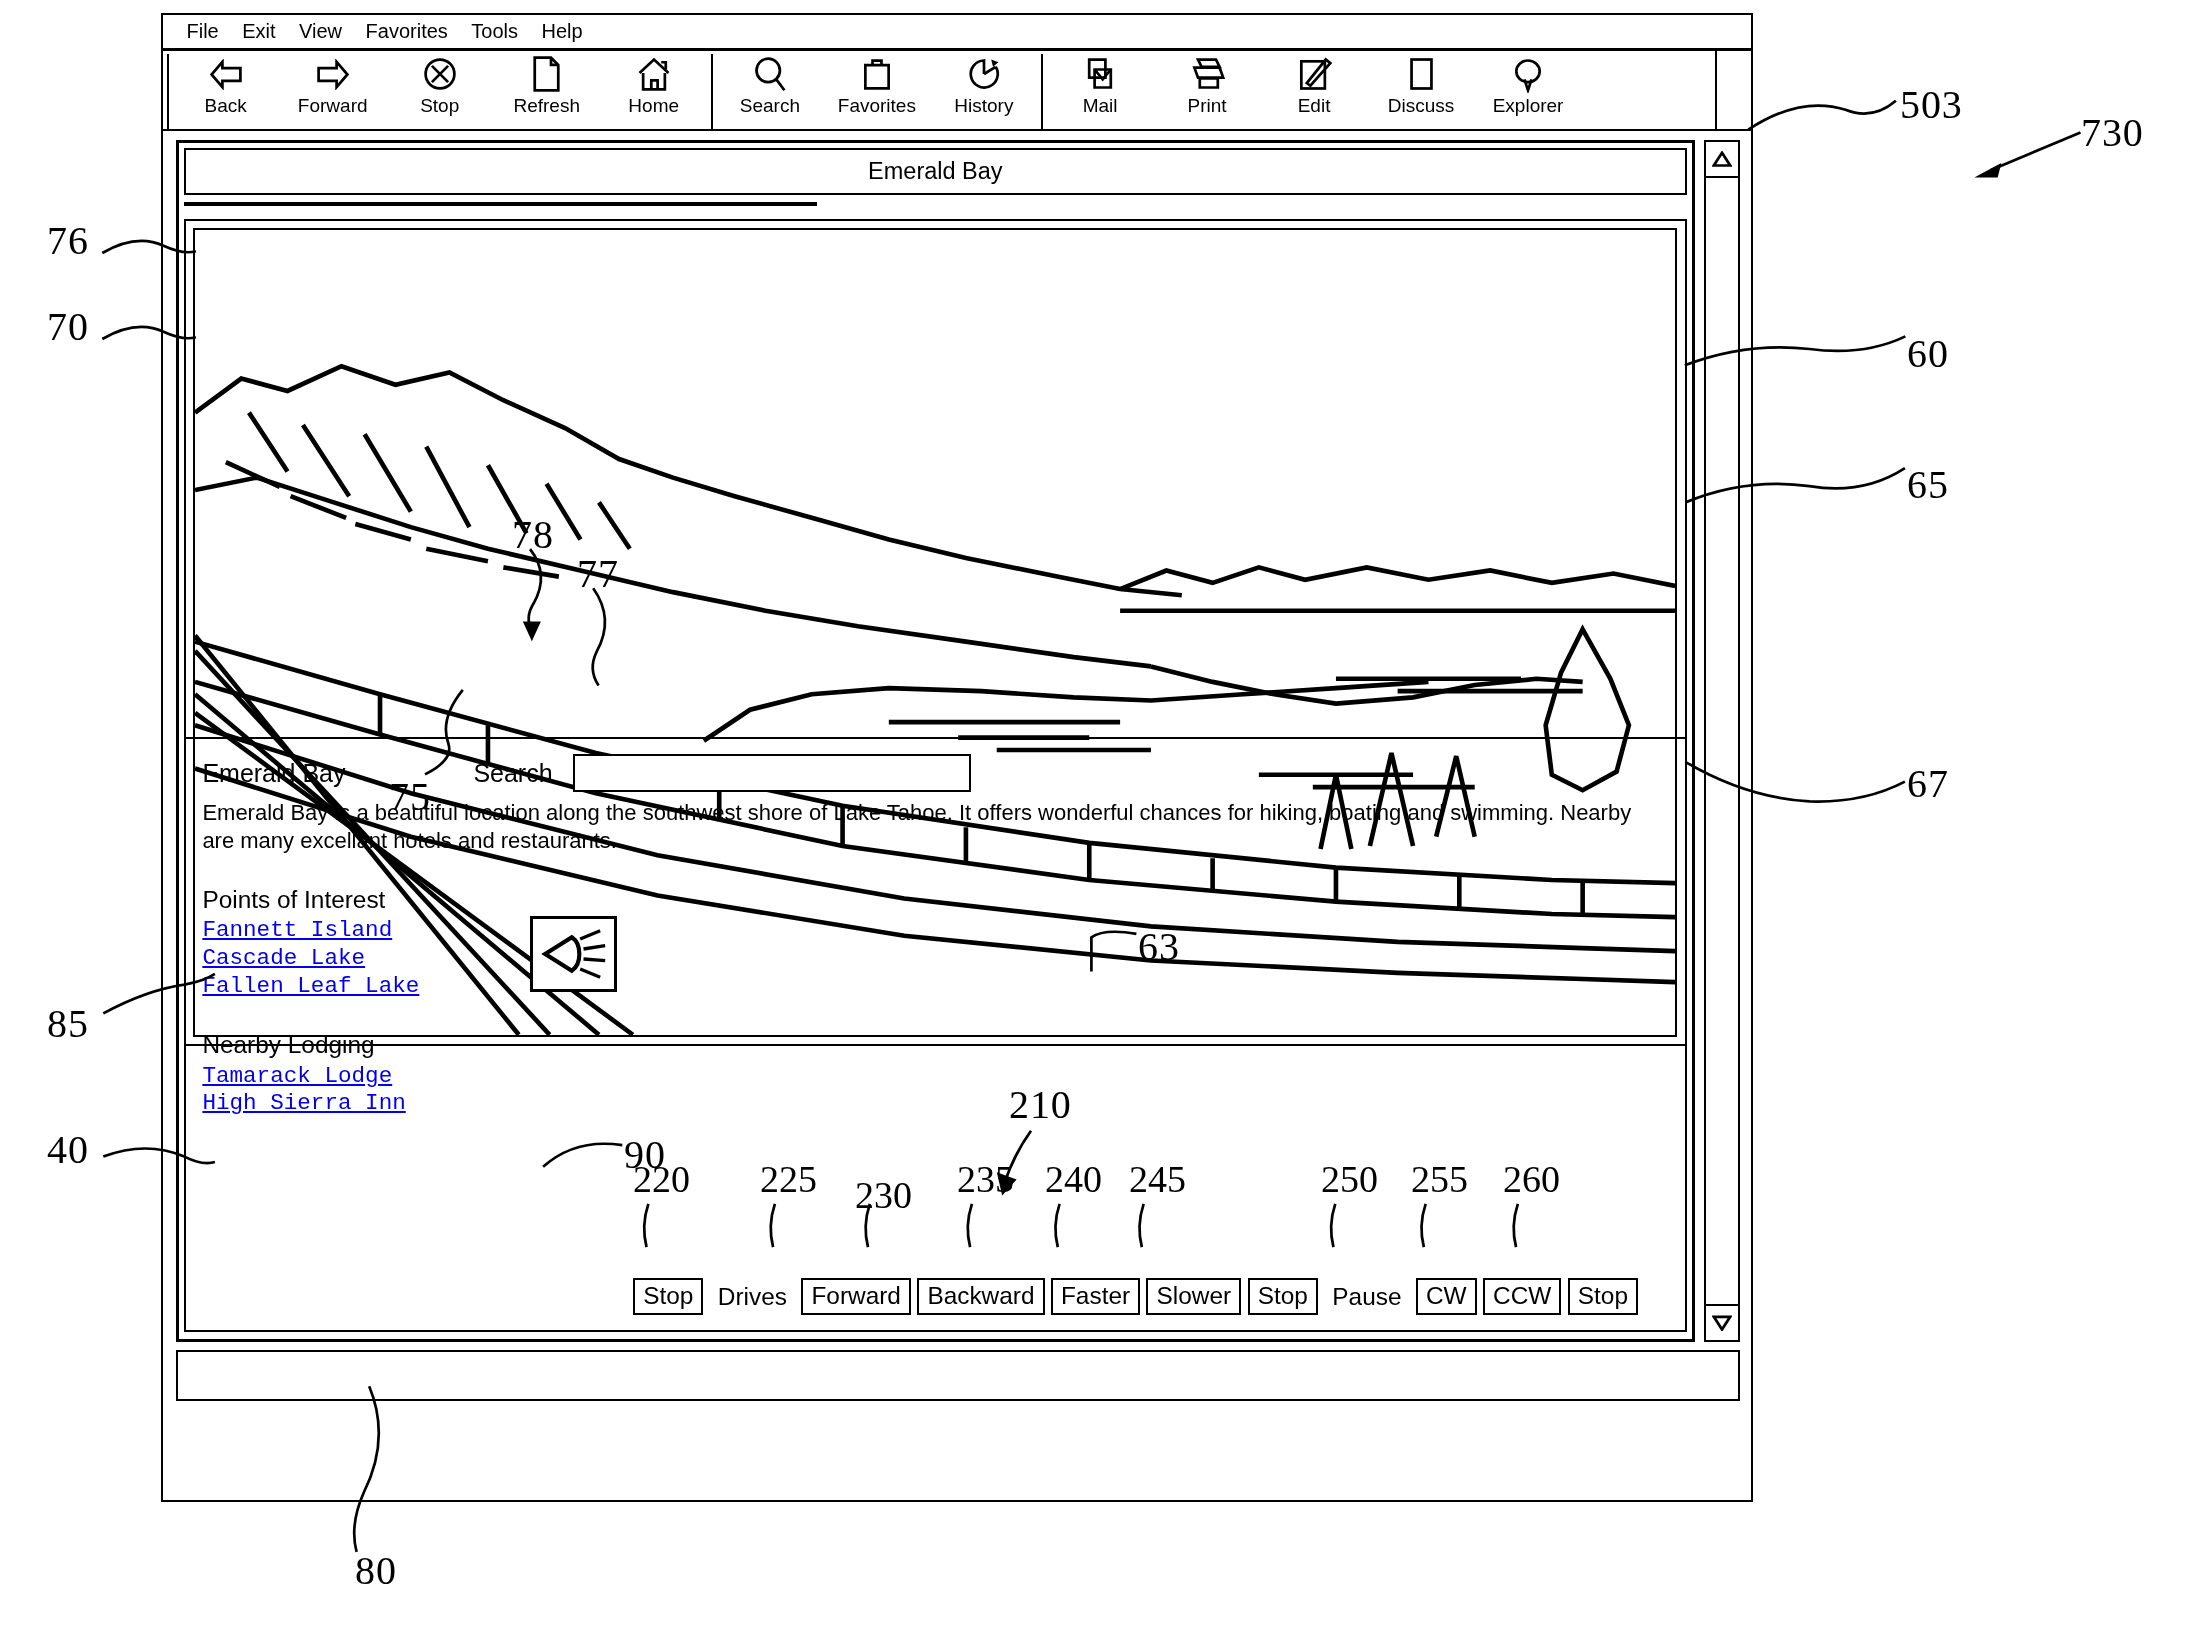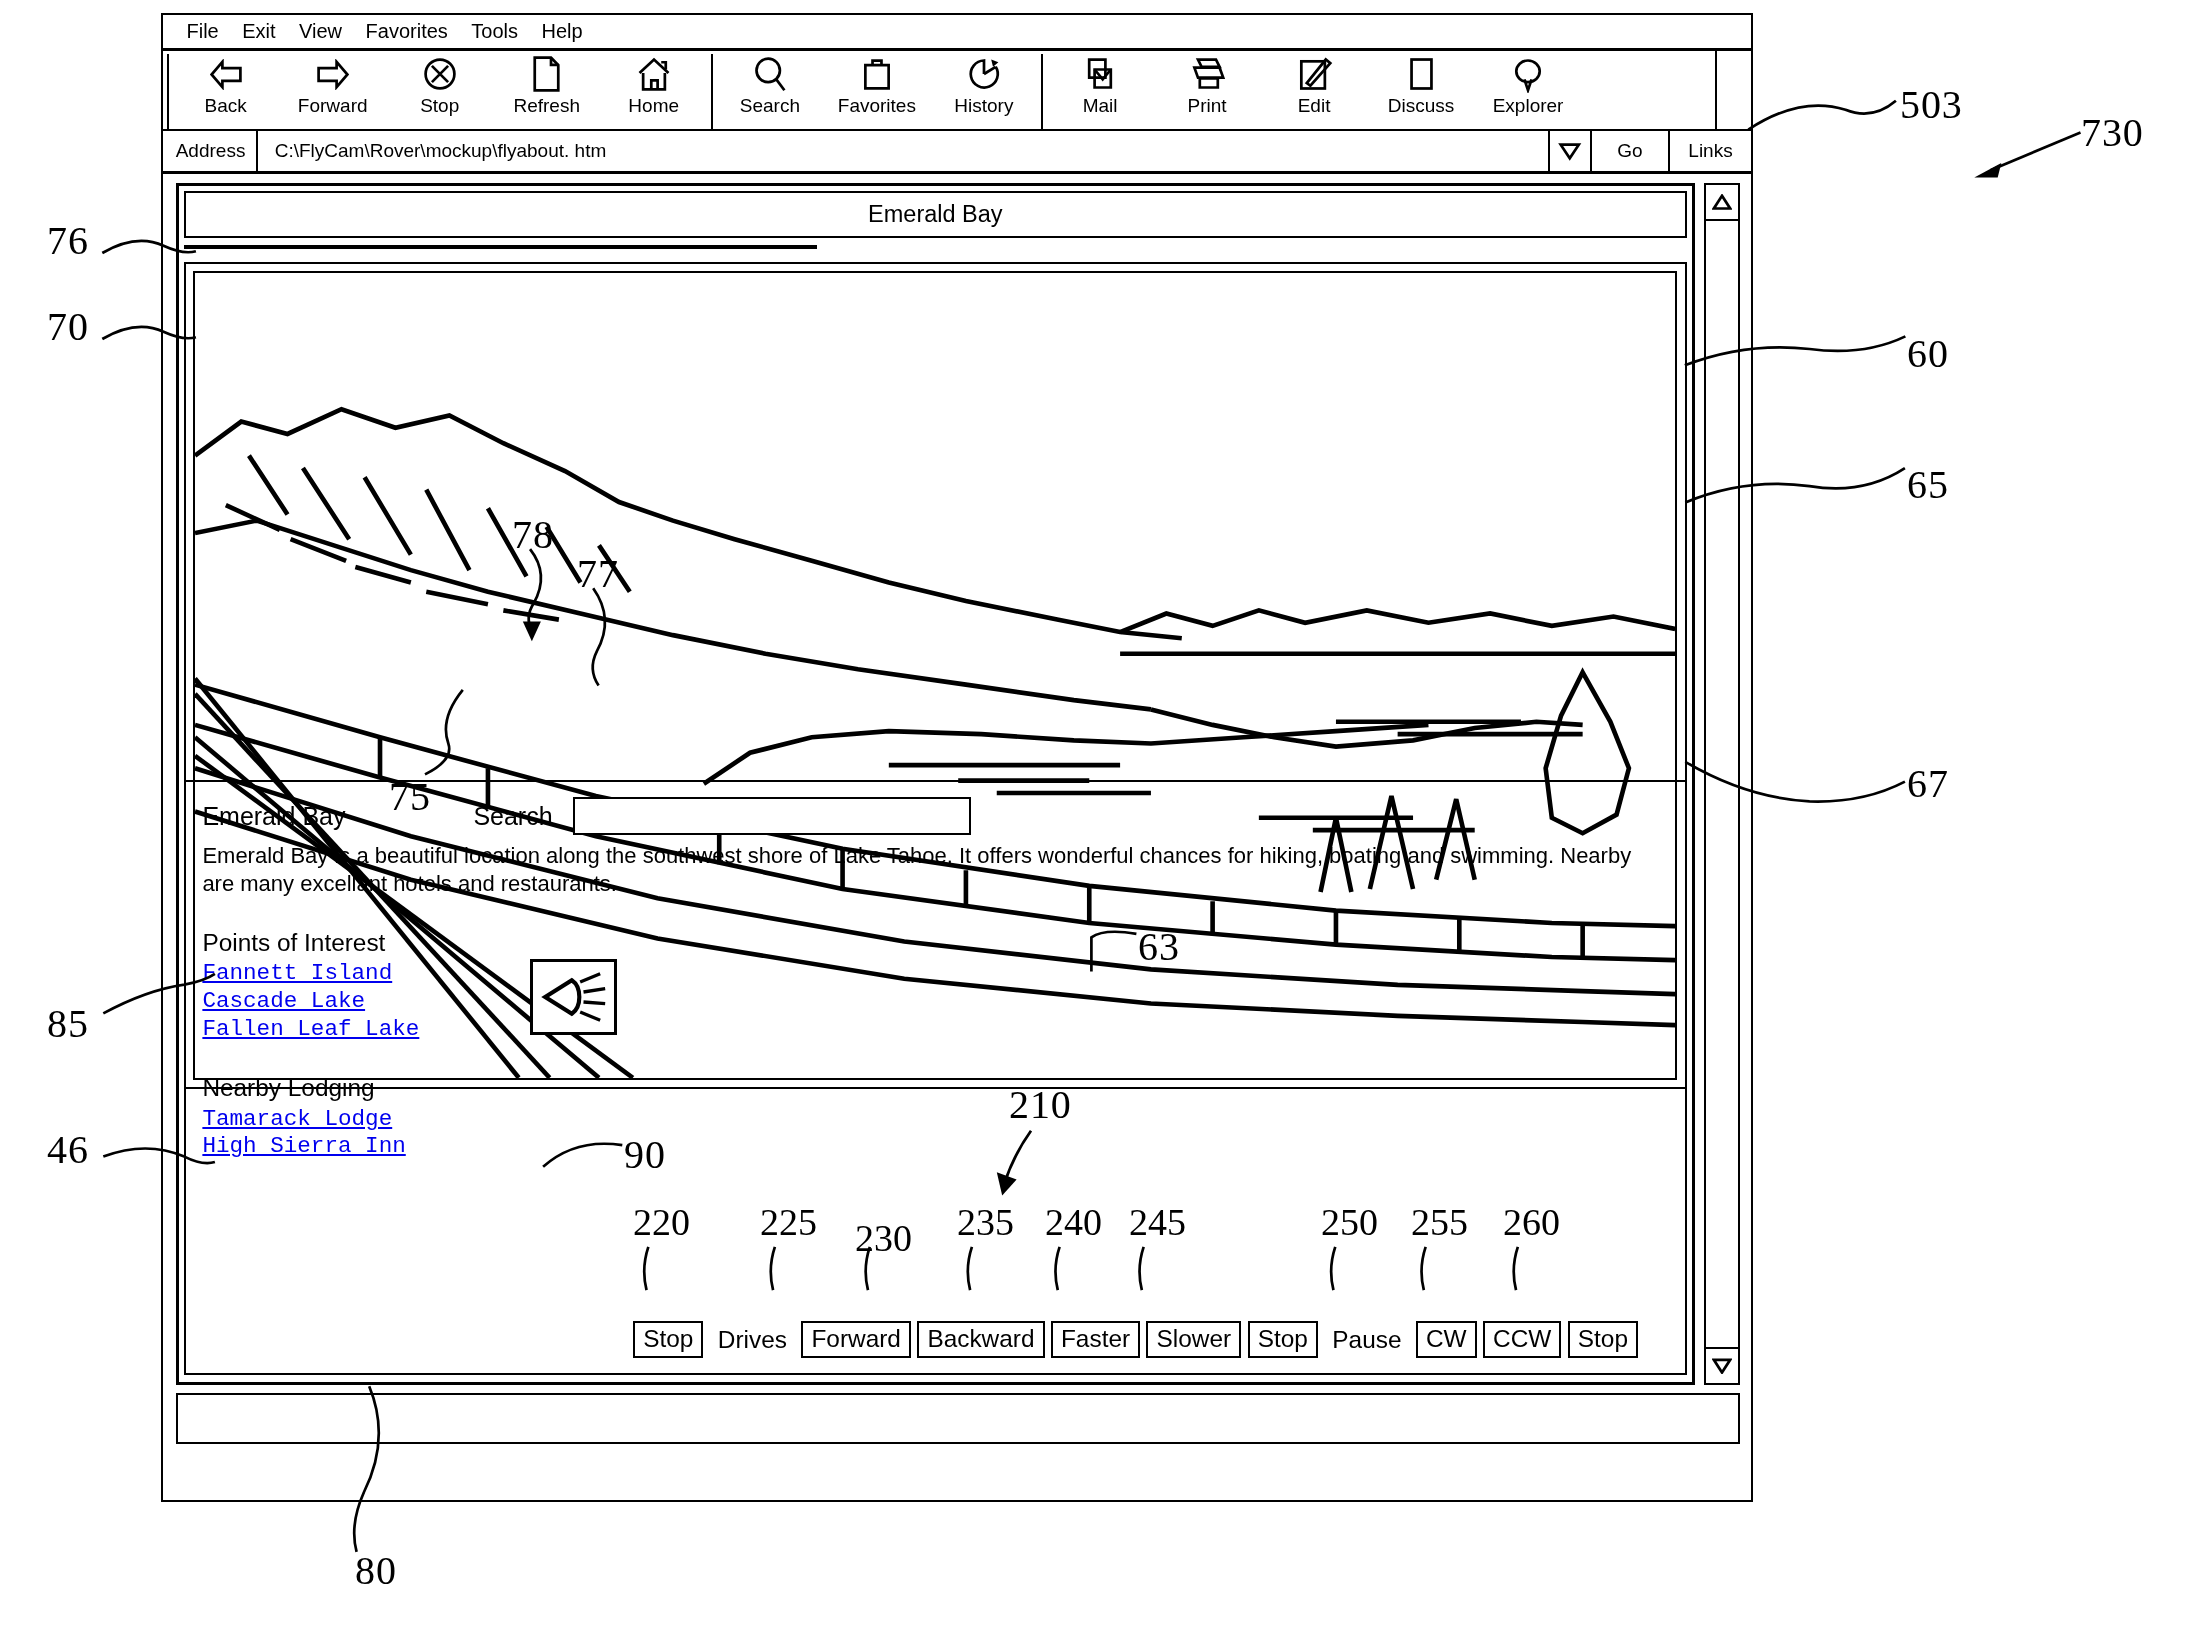--- a/index.html
+++ b/index.html
@@ -528,31 +528,20 @@
               <path d="M16 27 L20 39 L24 27" fill="none" stroke="#000" stroke-width="3"></path>
             </svg>
         </span>
         <span class="tlabel">Explorer</span>
       </div>
     </div>
 
     <div id="toolbar-right-cap"></div>
   </div>
 
-  <div id="address-bar">
-    <span id="address-label">Address</span>
-    <span id="address-value" title="C:\FlyCam\Rover\mockup\flyabout. htm">C:\FlyCam\Rover\mockup\flyabout. htm</span>
-    <span id="address-dropdown">
-      <svg width="23.5" height="20" viewBox="0 0 26 22">
-          <path d="M3 4 L23 4 L13 19 Z" fill="none" stroke="#000" stroke-width="3"></path>
-        </svg>
-    </span>
-    <span id="address-go">Go</span>
-    <span id="address-links">Links</span>
-  </div>
 
   <div id="viewport">
 
     <div id="vscroll">
       <div class="scroll-btn">
         <svg width="20" height="16.3" viewBox="0 0 22 18">
             <path d="M11 2 L20 16 L2 16 Z" fill="none" stroke="#000" stroke-width="3"></path>
           </svg>
       </div>
       <div class="scroll-btn bottom">
@@ -736,21 +725,21 @@
 <span class="ref" style="left:577px; top:550px;">77</span>
 <svg class="leader" style="left:577px; top:586px;" width="63" height="109" viewBox="0 0 70 120">
   <path d="M18 2 Q42 36 22 72 Q12 92 24 110" fill="none" stroke="#000" stroke-width="3"></path>
 </svg>
 
 <span class="ref" style="left:47px; top:1000px;">85</span>
 <svg class="leader" style="left:101px; top:972px;" width="118" height="54" viewBox="0 0 130 60">
   <path d="M2 46 Q50 20 92 14 Q114 10 126 2" fill="none" stroke="#000" stroke-width="3"></path>
 </svg>
 
-<span class="ref" style="left:47px; top:1126px;">46</span>
+<span class="ref" style="left:47px; top:1126px;">40</span>
 <svg class="leader" style="left:101px; top:1135px;" width="118" height="54" viewBox="0 0 130 60">
   <path d="M2 24 Q50 6 92 24 Q112 34 126 30" fill="none" stroke="#000" stroke-width="3"></path>
 </svg>
 
 <span class="ref" style="left:355px; top:1547px;">80</span>
 <svg class="leader" style="left:326px; top:1384px;" width="72" height="172" viewBox="0 0 80 190">
   <path d="M48 2 Q72 60 42 120 Q26 156 34 186" fill="none" stroke="#000" stroke-width="3"></path>
 </svg>
 
 <span class="ref" style="left:624px; top:1131px;">90</span>

